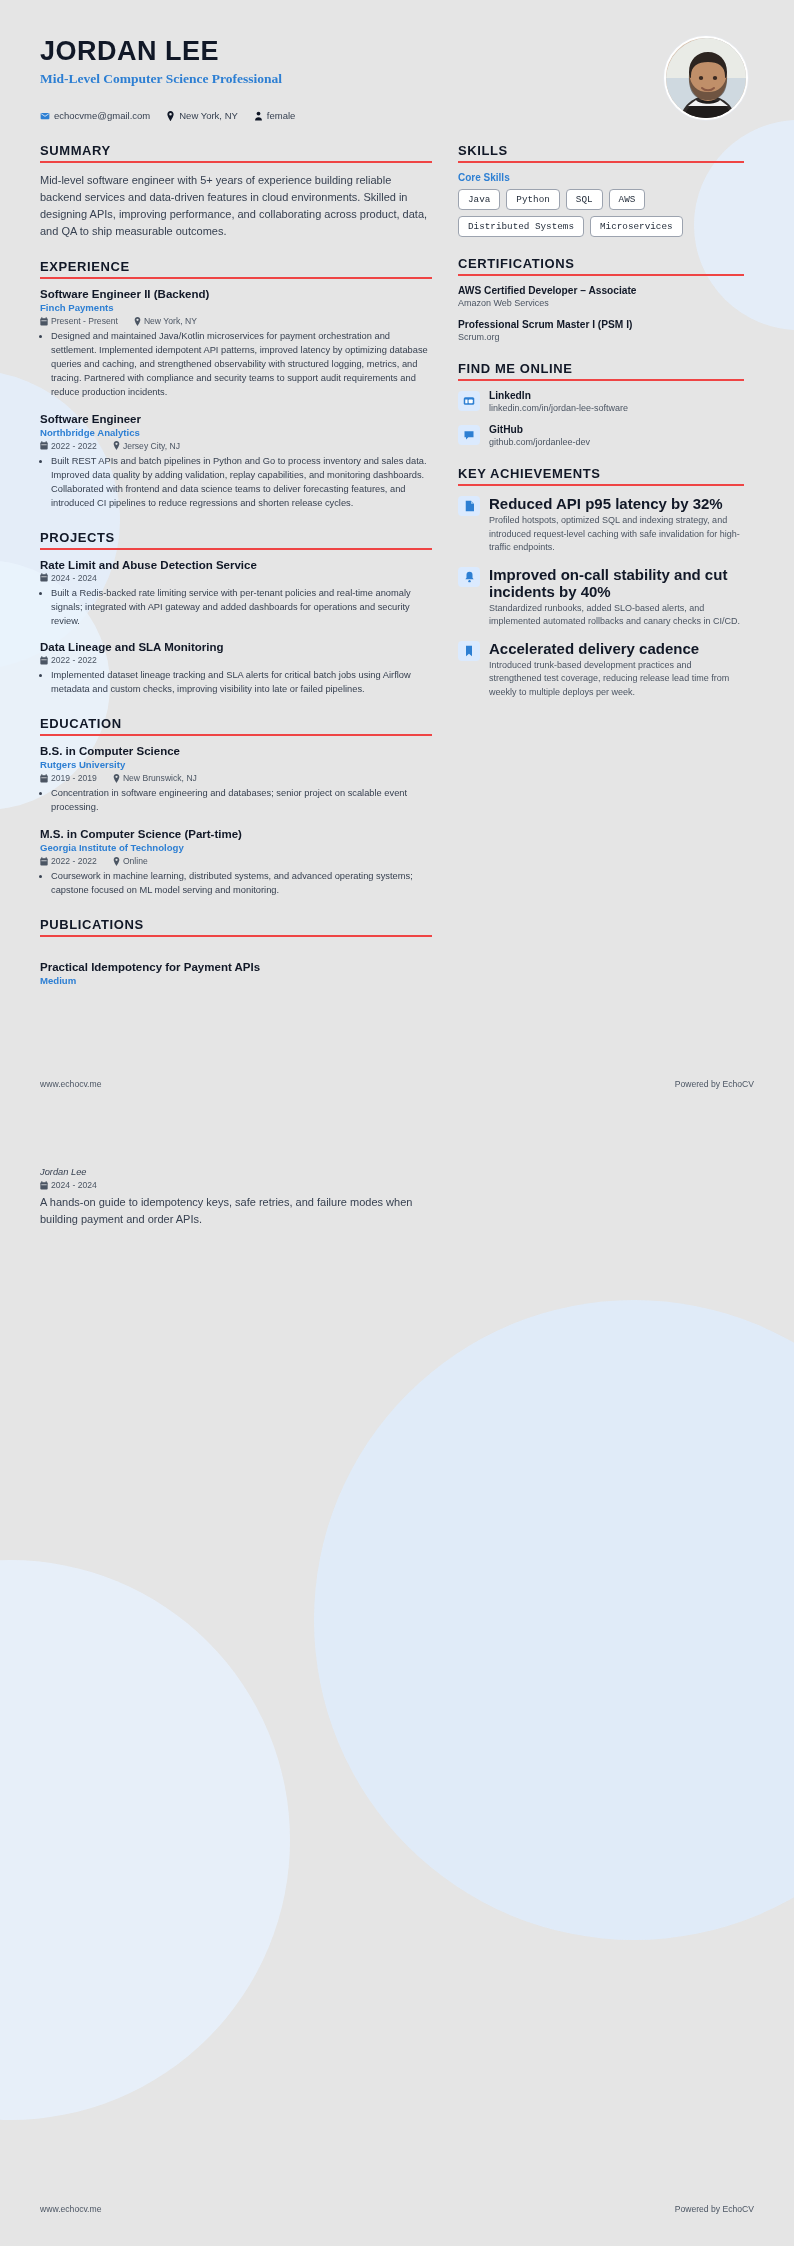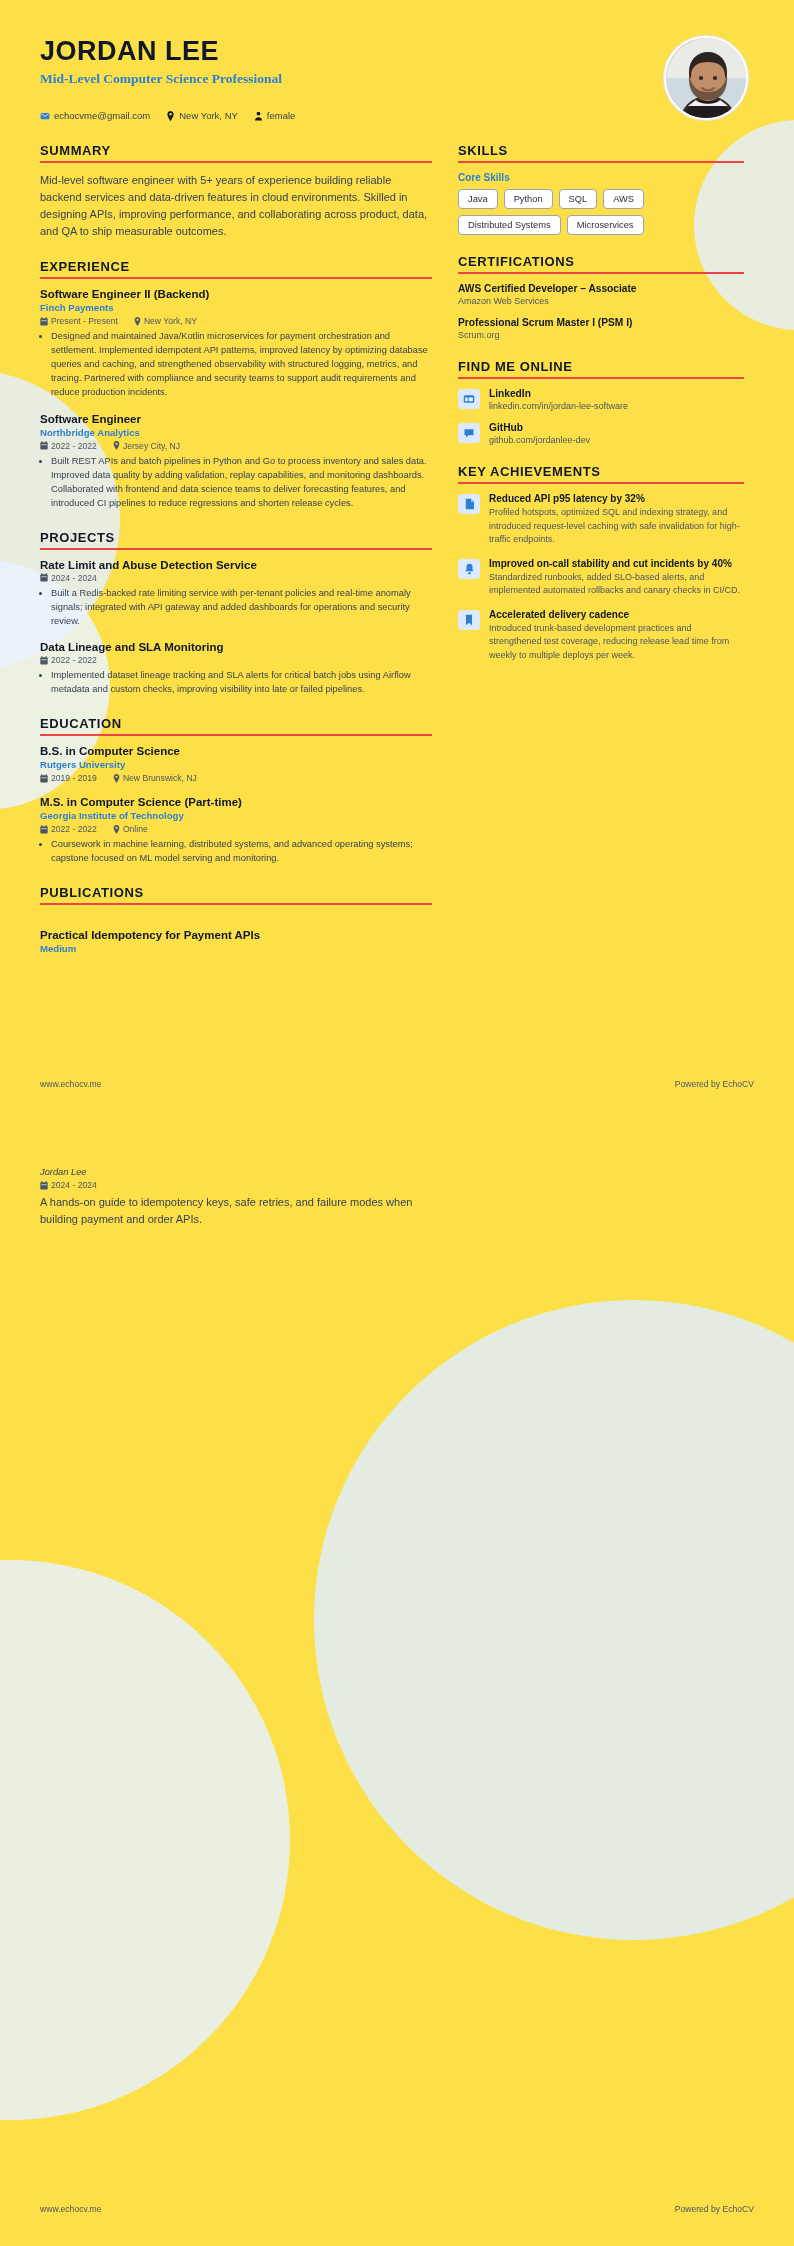--- a/index.html
+++ b/index.html
@@ -9,21 +9,21 @@
     background: #ffffff;
     font-family: "Liberation Sans", sans-serif;
     color: #2b2b2b;
     -webkit-font-smoothing: antialiased;
   }
   .page {
     position: relative;
     width: 794px;
     height: 2246px;
     overflow: hidden;
-    background: #fde047;
+    background: #e5e5e5;
   }
   
   .blob {
     position: absolute;
     border-radius: 50%;
     background: #dbeafe;
     opacity: .85;
     z-index: 0;
   }
   .blob-left-top {
@@ -155,21 +155,21 @@
   }
   ul.bullets li { margin-bottom: 2px; }
 
   
   .sub-label {
     font-size: 10px;
     font-weight: bold;
     color: #2d7fd3;
     margin-bottom: 6px;
   }
-  .chips { display: flex; flex-wrap: wrap; gap: 6px; }
+  .chips { display: flex; flex-wrap: wrap; gap: 6px; font-family: Liberation Mono, monospace; }
   .chip {
     border: 1px solid #9ca3af;
     border-radius: 4px;
     padding: 4px 9px;
     font-size: 9.3px;
     color: #1f2937;
     background: #fff;
     white-space: nowrap;
   }
   .cert { margin-bottom: 11px; }
@@ -200,21 +200,21 @@
   .online-name {
     font-size: 10.2px;
     font-weight: bold;
     color: #111827;
     margin-bottom: 2px;
   }
   .online-url { font-size: 9px; color: #4b5563; }
 
   .ach-item { display: flex; gap: 9px; align-items: flex-start; margin-bottom: 11px; }
   .ach-title {
-    font-size: 10px;
+    font-size: 15px;
     font-weight: bold;
     color: #111827;
     margin-bottom: 2px;
   }
   .ach-desc { font-size: 9px; line-height: 1.5; color: #4b5563; }
 
   
   .pub-author {
     font-size: 9.3px;
     font-style: italic;
@@ -425,20 +425,23 @@
                   </svg>
                 <span>2019 - 2019</span>
               </span>
               <span class="meta-item">
                 <svg width="7" height="9" viewBox="0 0 12 16">
                     <path d="M6 0C3.2 0 1 2.2 1 5c0 3.8 5 11 5 11s5-7.2 5-11c0-2.8-2.2-5-5-5zm0 7a2 2 0 110-4 2 2 0 010 4z" fill="#4b5563"></path>
                   </svg>
                 <span>New Brunswick, NJ</span>
               </span>
             </div>
+            <ul class="bullets">
+              <li>Concentration in software engineering and databases; senior project on scalable event processing.</li>
+            </ul>
           </div>
 
           <div class="entry">
             <div class="entry-title">M.S. in Computer Science (Part-time)</div>
             <div class="entry-org">Georgia Institute of Technology</div>
             <div class="meta-row">
               <span class="meta-item">
                 <svg width="8" height="9" viewBox="0 0 12 13">
                     <rect x="0.5" y="1.5" width="11" height="11" rx="1.5" fill="#4b5563"></rect>
                     <rect x="2" y="0" width="1.5" height="3" fill="#4b5563"></rect>

